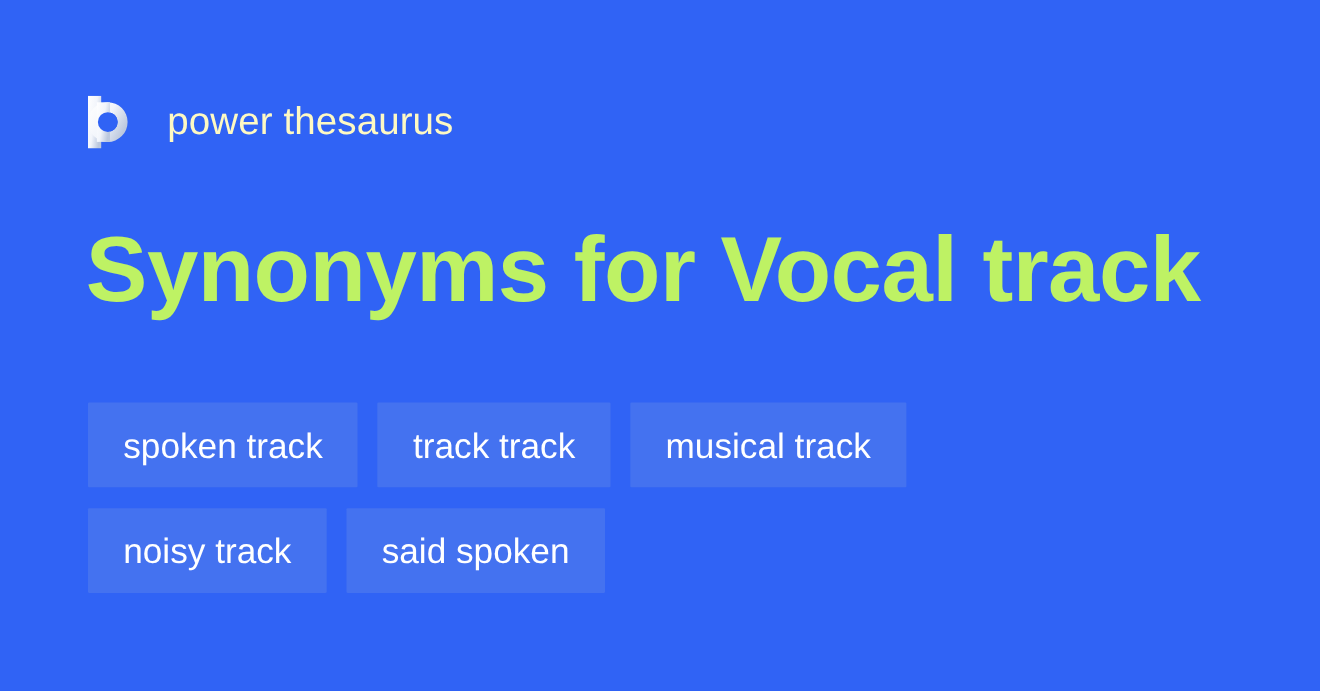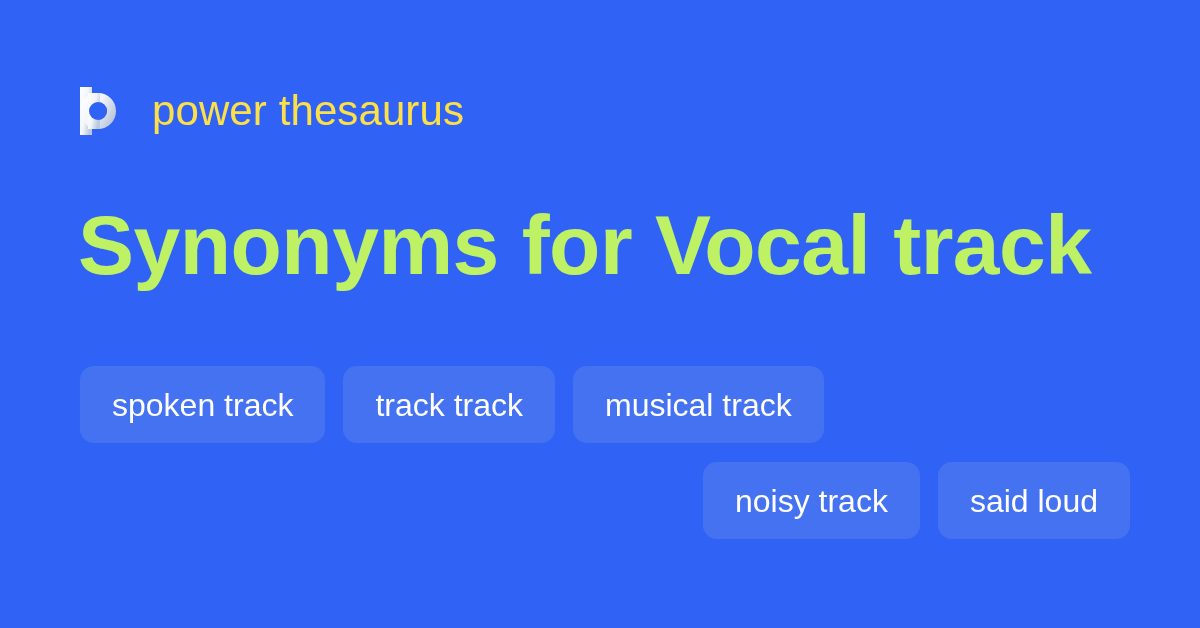--- a/index.html
+++ b/index.html
@@ -32,22 +32,22 @@
     height: 58px;
   }
   .brand-mark {
     width: 42px;
     height: 48px;
     display: block;
     flex: 0 0 auto;
   }
   .brand-name {
     margin-left: 30px;
-    color: #fde047;
-    font-size: 42px;
+    color: #fef9c3;
+    font-size: 35px;
     line-height: 48px;
     font-weight: 400;
     letter-spacing: 0.1px;
     white-space: nowrap;
   }
 
   
   .headline {
     position: absolute;
     left: 78px;
@@ -68,40 +68,39 @@
     top: 366px;
     width: 1050px;
   }
   .tag-row {
     display: flex;
     align-items: flex-start;
     margin-bottom: 19px;
   }
   .tag-row:last-child {
     margin-bottom: 0;
-    justify-content: flex-end;
   }
   .tag {
     background: #4472f0;
     color: #ffffff;
     font-size: 32px;
     line-height: 38px;
     height: 77px;
     box-sizing: border-box;
     display: flex;
     align-items: center;
     justify-content: center;
     padding: 0 32px;
-    border-radius: 14px;
+    border-radius: 1px;
     margin-right: 18px;
     white-space: nowrap;
     font-weight: 400;
   }
   .tag:last-child {
-    margin-right: 0;
+    margin-right: 16px;
   }
 </style>
 </head>
 <body>
 
 <div class="page">
 
   <div class="brand">
     <svg class="brand-mark" viewBox="0 0 42 48" aria-hidden="true">
       <defs>
@@ -122,17 +121,17 @@
   <h1 class="headline">Synonyms for Vocal track</h1>
 
   <div class="tag-rows">
     <div class="tag-row">
       <span class="tag">spoken track</span>
       <span class="tag">track track</span>
       <span class="tag">musical track</span>
     </div>
     <div class="tag-row">
       <span class="tag">noisy track</span>
-      <span class="tag">said loud</span>
+      <span class="tag">said spoken</span>
     </div>
   </div>
 
 </div>
 
 </body></html>

